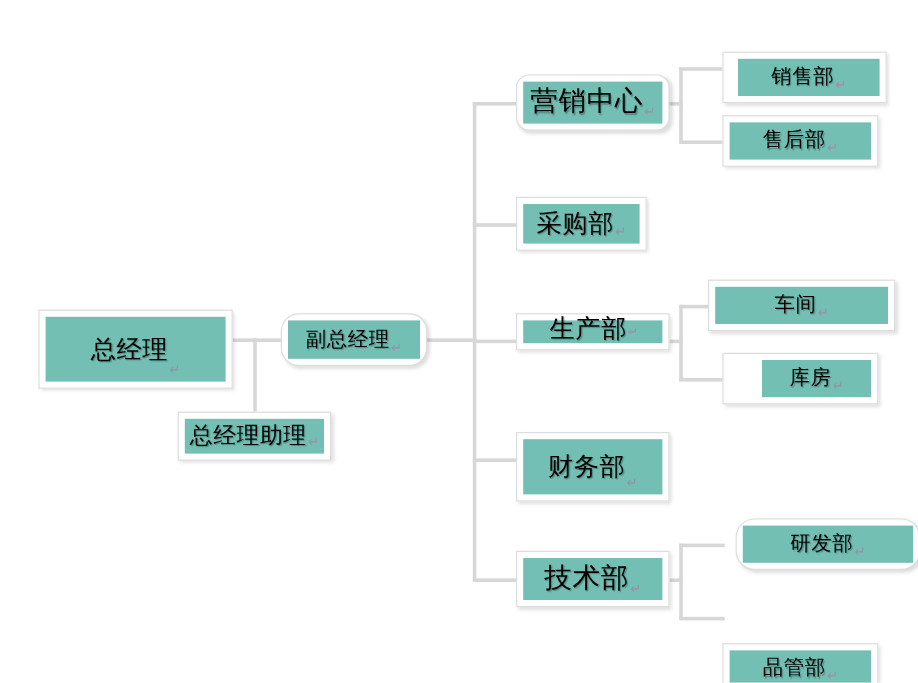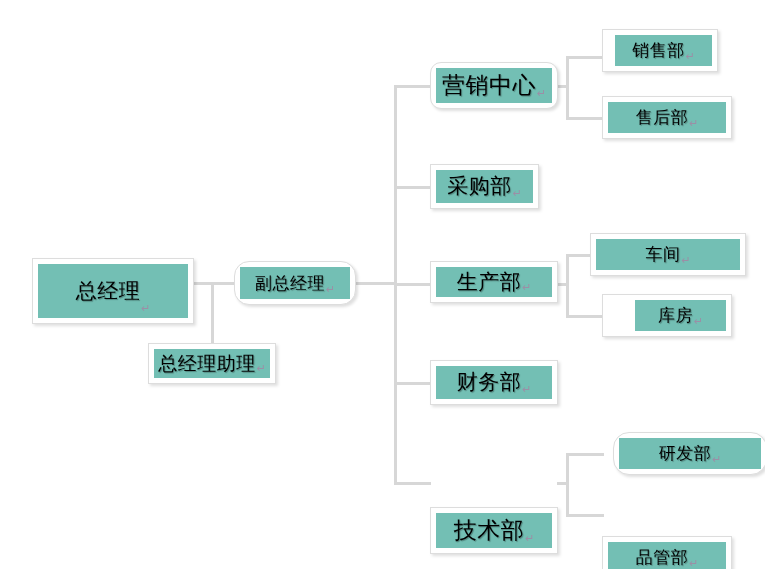--- a/index.html
+++ b/index.html
@@ -139,42 +139,42 @@
     </div>
   </div>
 
   <div class="node sz-lg" style="left:430px; top:164px; width:109px; height:45px;">
     <div class="fill">
       <span class="label">采购部</span>
       <span class="pilcrow">↵</span>
     </div>
   </div>
 
-  <div class="node sz-lg" style="left:430px; top:261px; width:128px; height:42px;">
+  <div class="node sz-lg" style="left:430px; top:261px; width:128px; height:31px;font-family:Liberation Mono, monospace;">
     <div class="fill">
       <span class="label">生产部</span>
       <span class="pilcrow">↵</span>
     </div>
   </div>
 
-  <div class="node sz-lg" style="left:430px; top:360px; width:128px; height:45px;">
+  <div class="node sz-lg" style="left:430px; top:360px; width:128px; height:58px;">
     <div class="fill">
       <span class="label">财务部</span>
       <span class="pilcrow">↵</span>
     </div>
   </div>
 
-  <div class="node sz-xl" style="left:430px; top:459px; width:128px; height:47px;margin-top:48px;">
+  <div class="node sz-xl" style="left:430px; top:459px; width:128px; height:47px;">
     <div class="fill">
       <span class="label">技术部</span>
       <span class="pilcrow">↵</span>
     </div>
   </div>
 
-  <div class="node sz-md" style="left:602px; top:29px; width:116px; height:43px;padding-left:12px;">
+  <div class="node sz-md" style="left:602px; top:43px; width:137px; height:43px;padding-left:12px;">
     <div class="fill">
       <span class="label">销售部</span>
       <span class="pilcrow">↵</span>
     </div>
   </div>
 
   <div class="node sz-md" style="left:602px; top:96px; width:130px; height:43px;">
     <div class="fill">
       <span class="label">售后部</span>
       <span class="pilcrow">↵</span>

